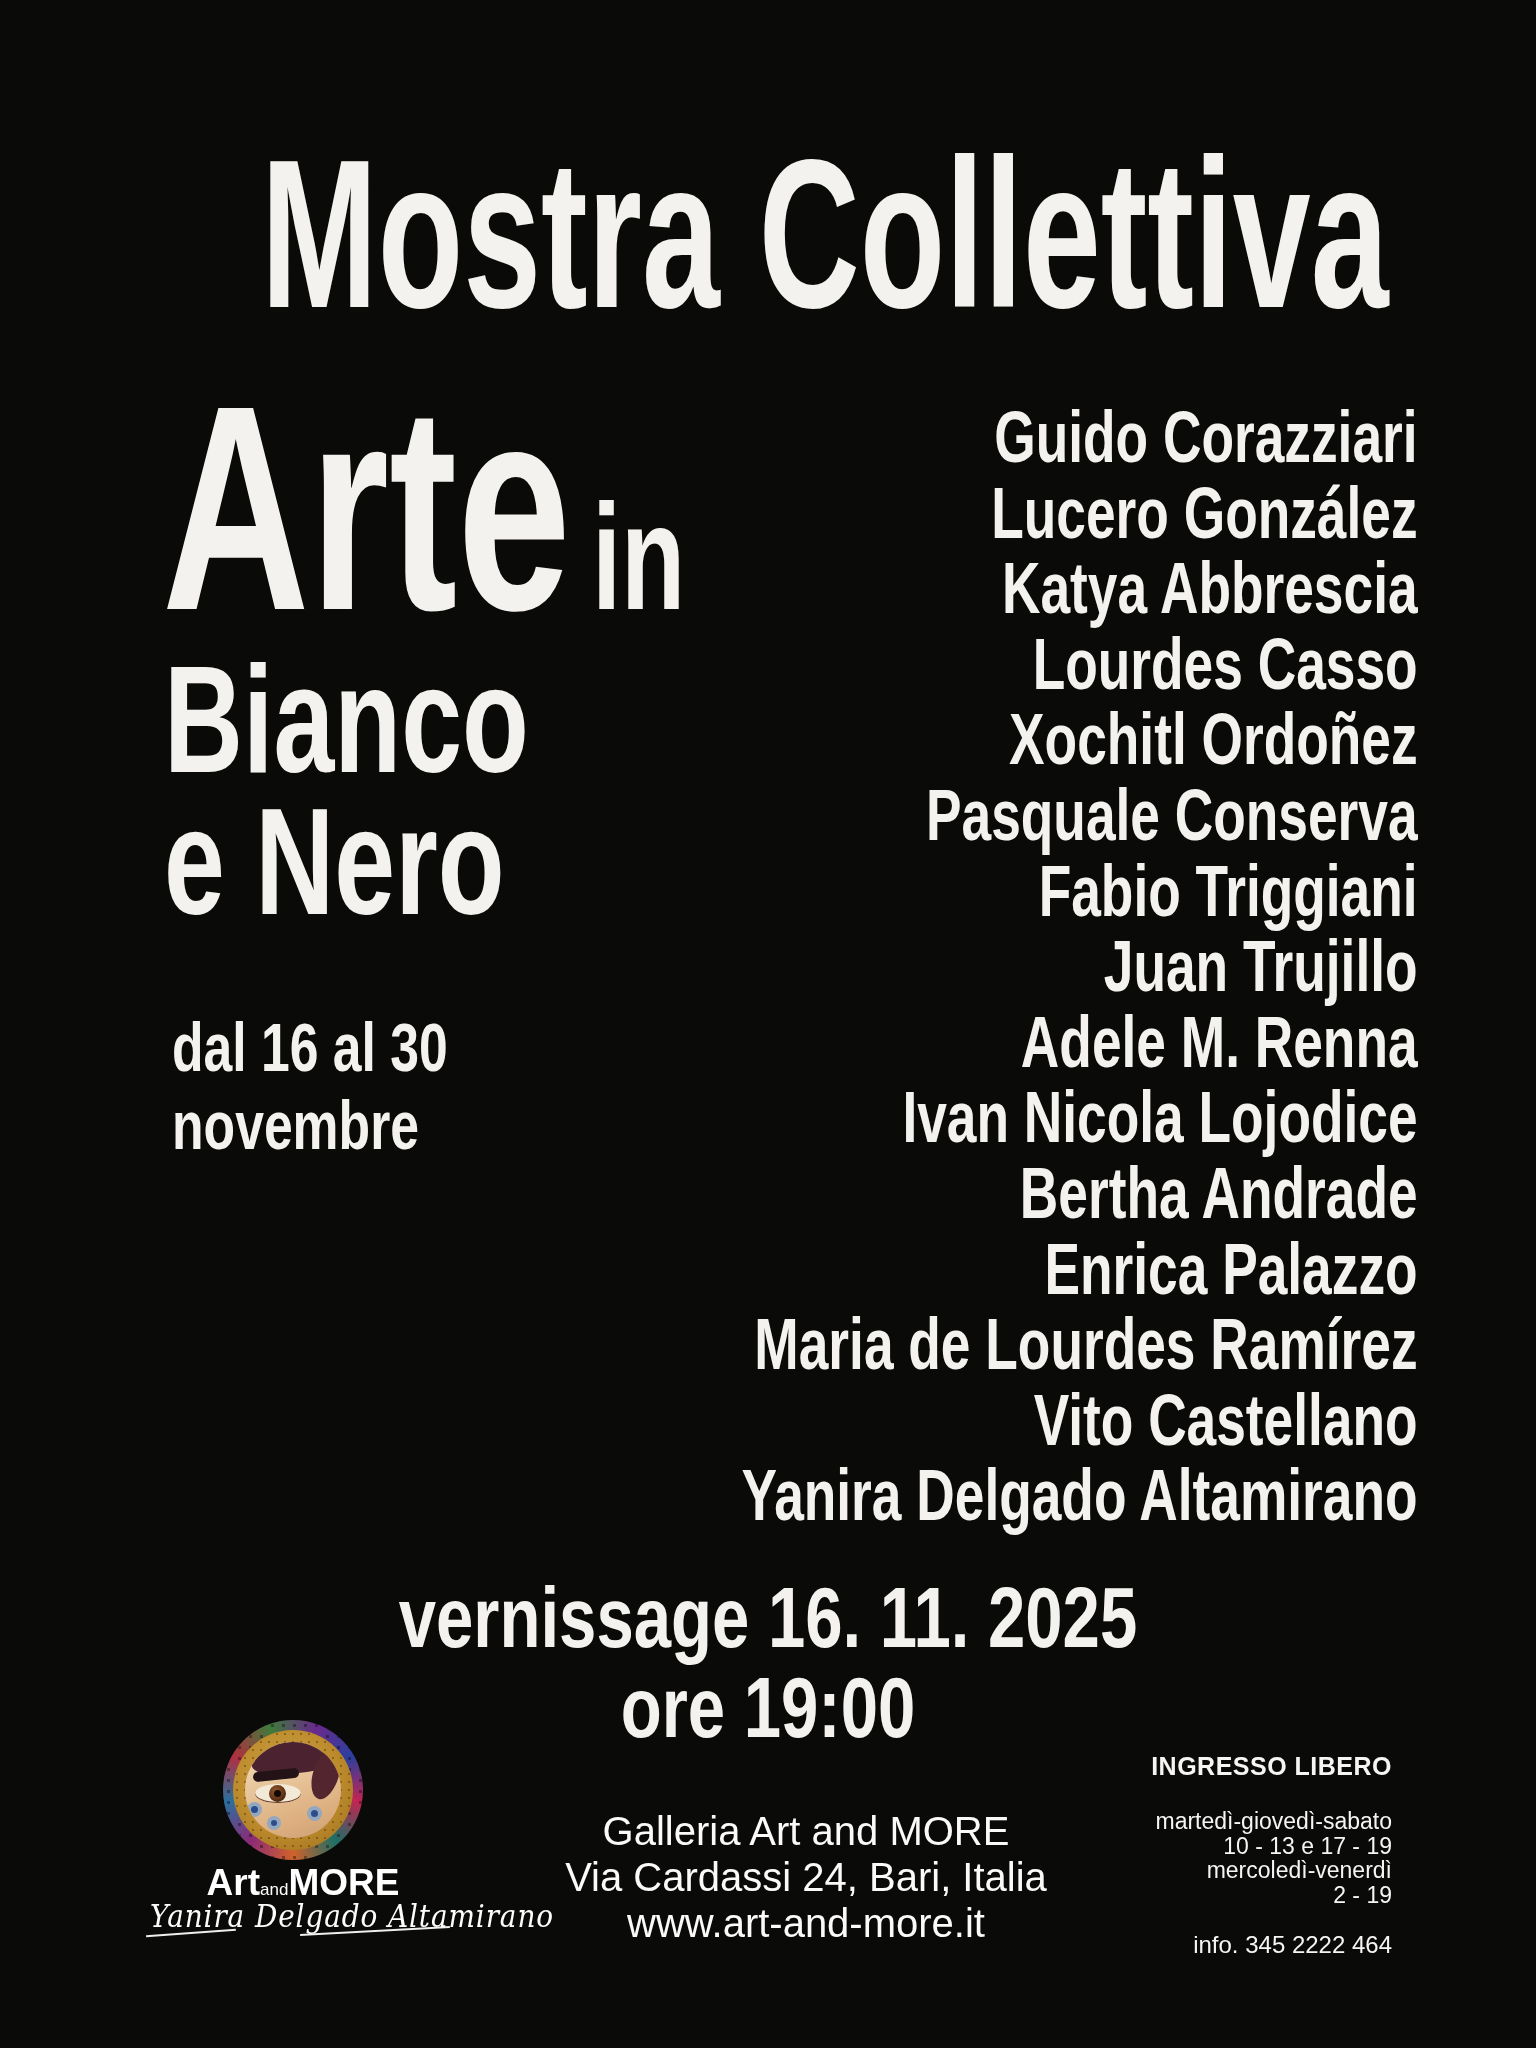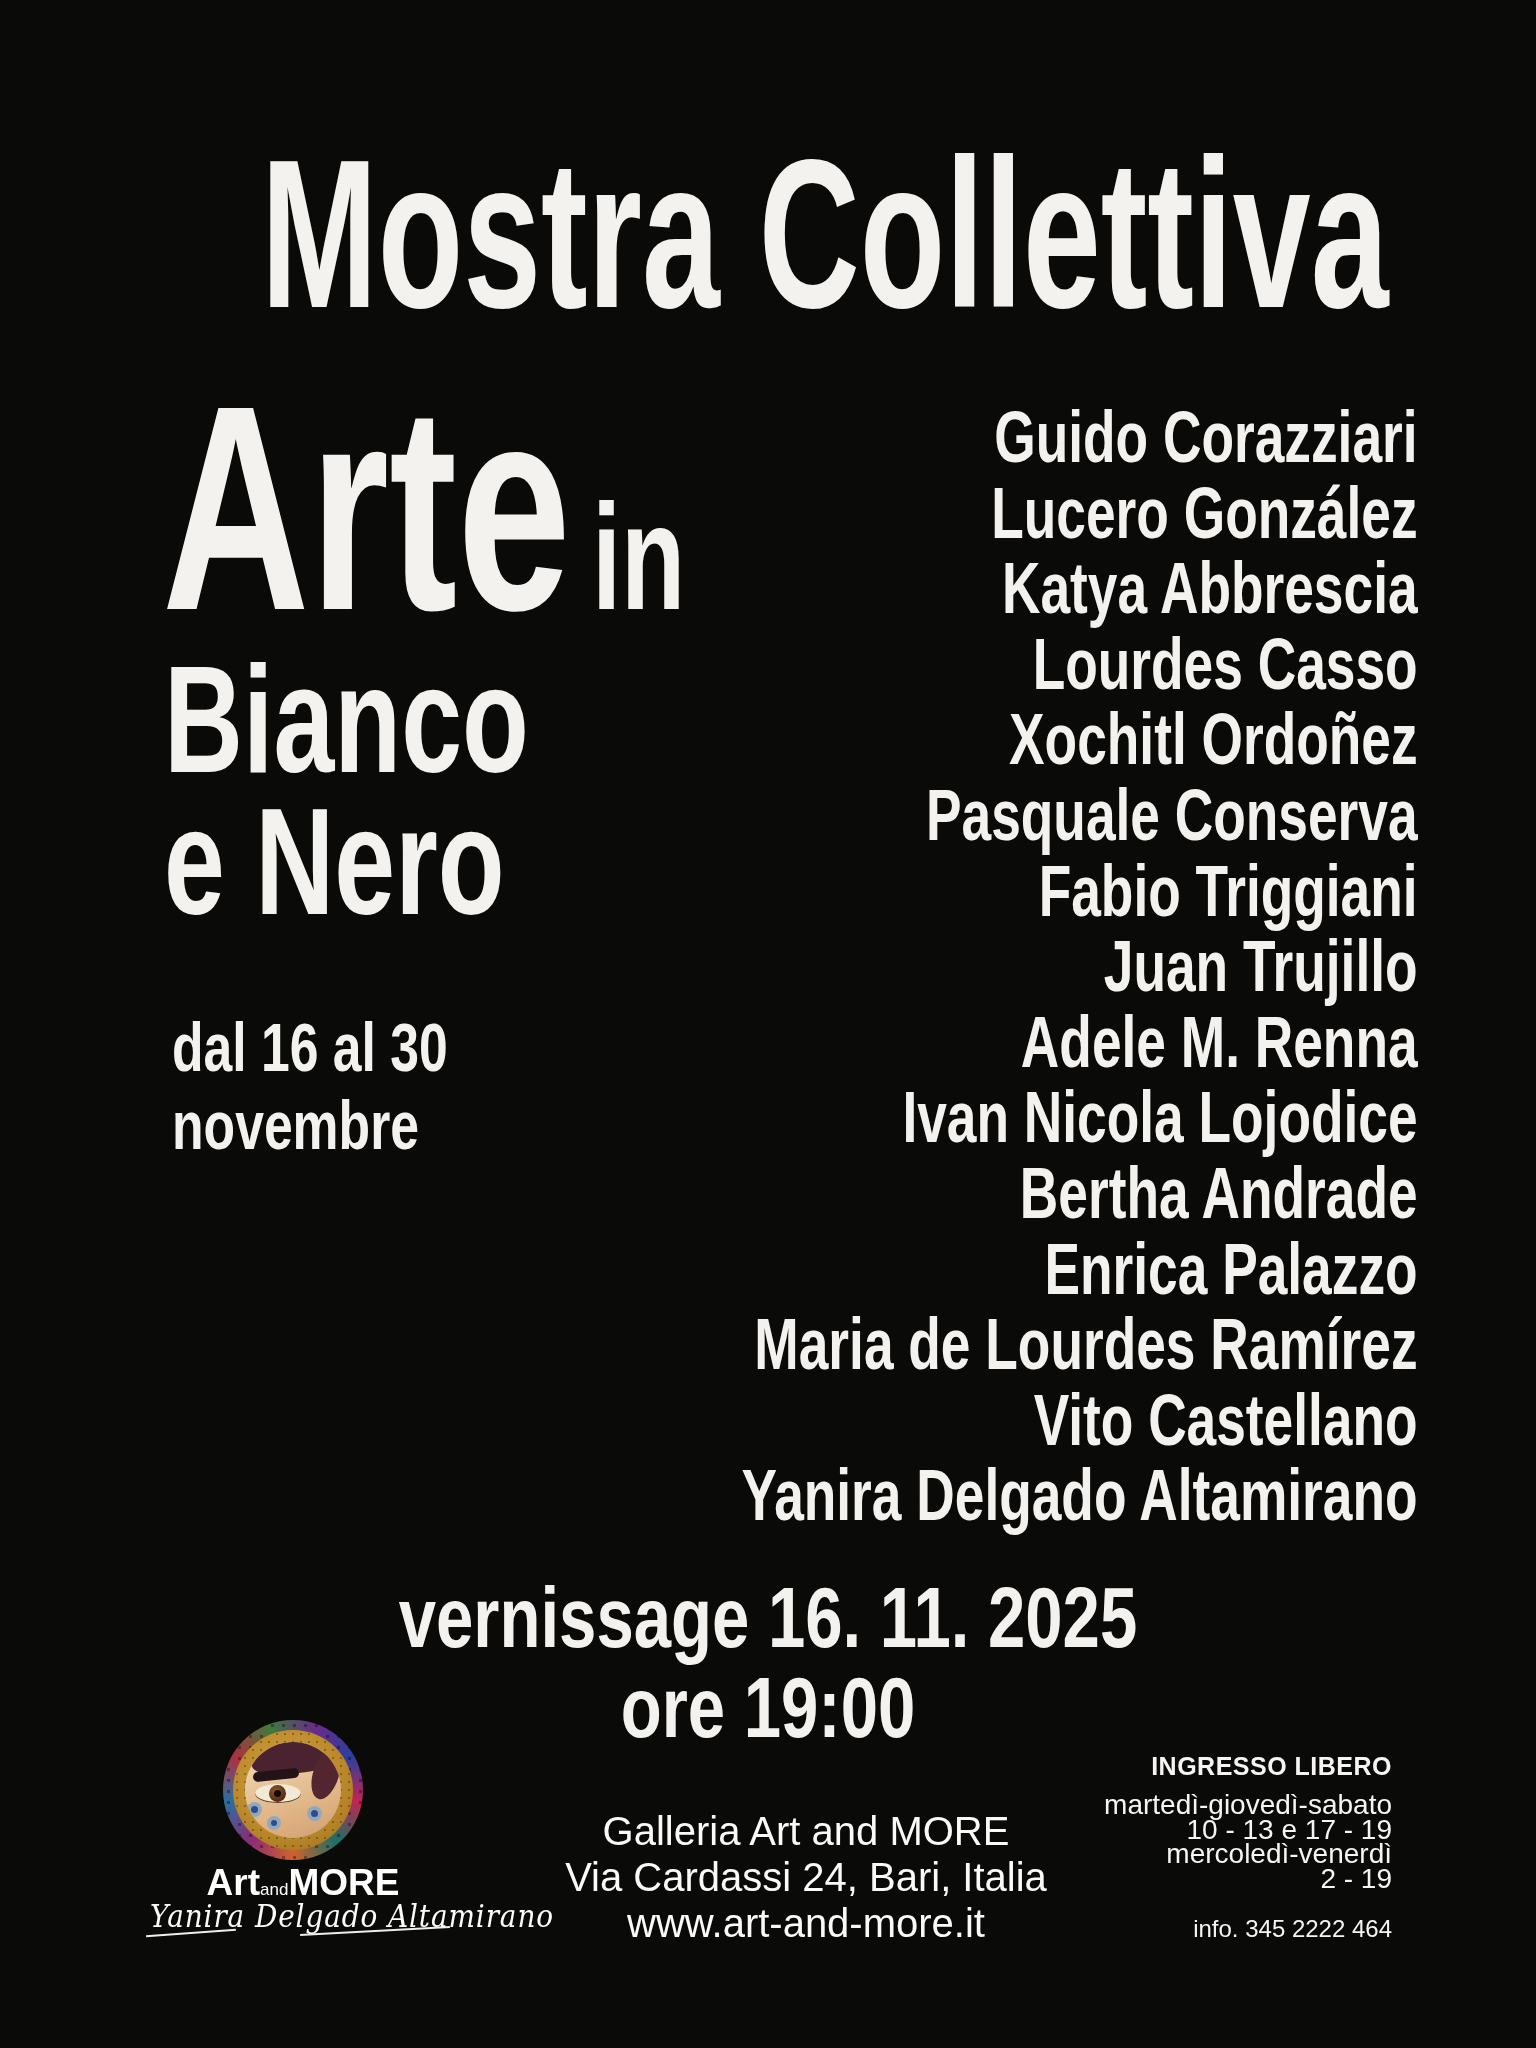--- a/index.html
+++ b/index.html
@@ -96,21 +96,21 @@
   .venue{
     position:absolute;top:1808px;left:calc(50% + 38px);transform:translateX(-50%);
     text-align:center;font-size:40px;line-height:46px;font-weight:400;color:#fbfaf8;
     white-space:nowrap;
   }
   
   .info{
     position:absolute;top:1752px;right:144px;text-align:right;color:#f6f5f3;white-space:nowrap;
   }
   .info .free{font-size:25px;font-weight:700;letter-spacing:0.5px;}
-  .info .hours{margin-top:12px;font-size:28px;line-height:24.5px;font-weight:400;}
+  .info .hours{margin-top:28px;font-size:23px;line-height:24.5px;font-weight:400;}
   .info .phone{margin-top:24px;font-size:24px;font-weight:400;}
 </style>
 </head>
 <body>
 
 <div class="poster">
 
   <div class="title">Mostra Collettiva</div>
 
   <div class="arte-row">

